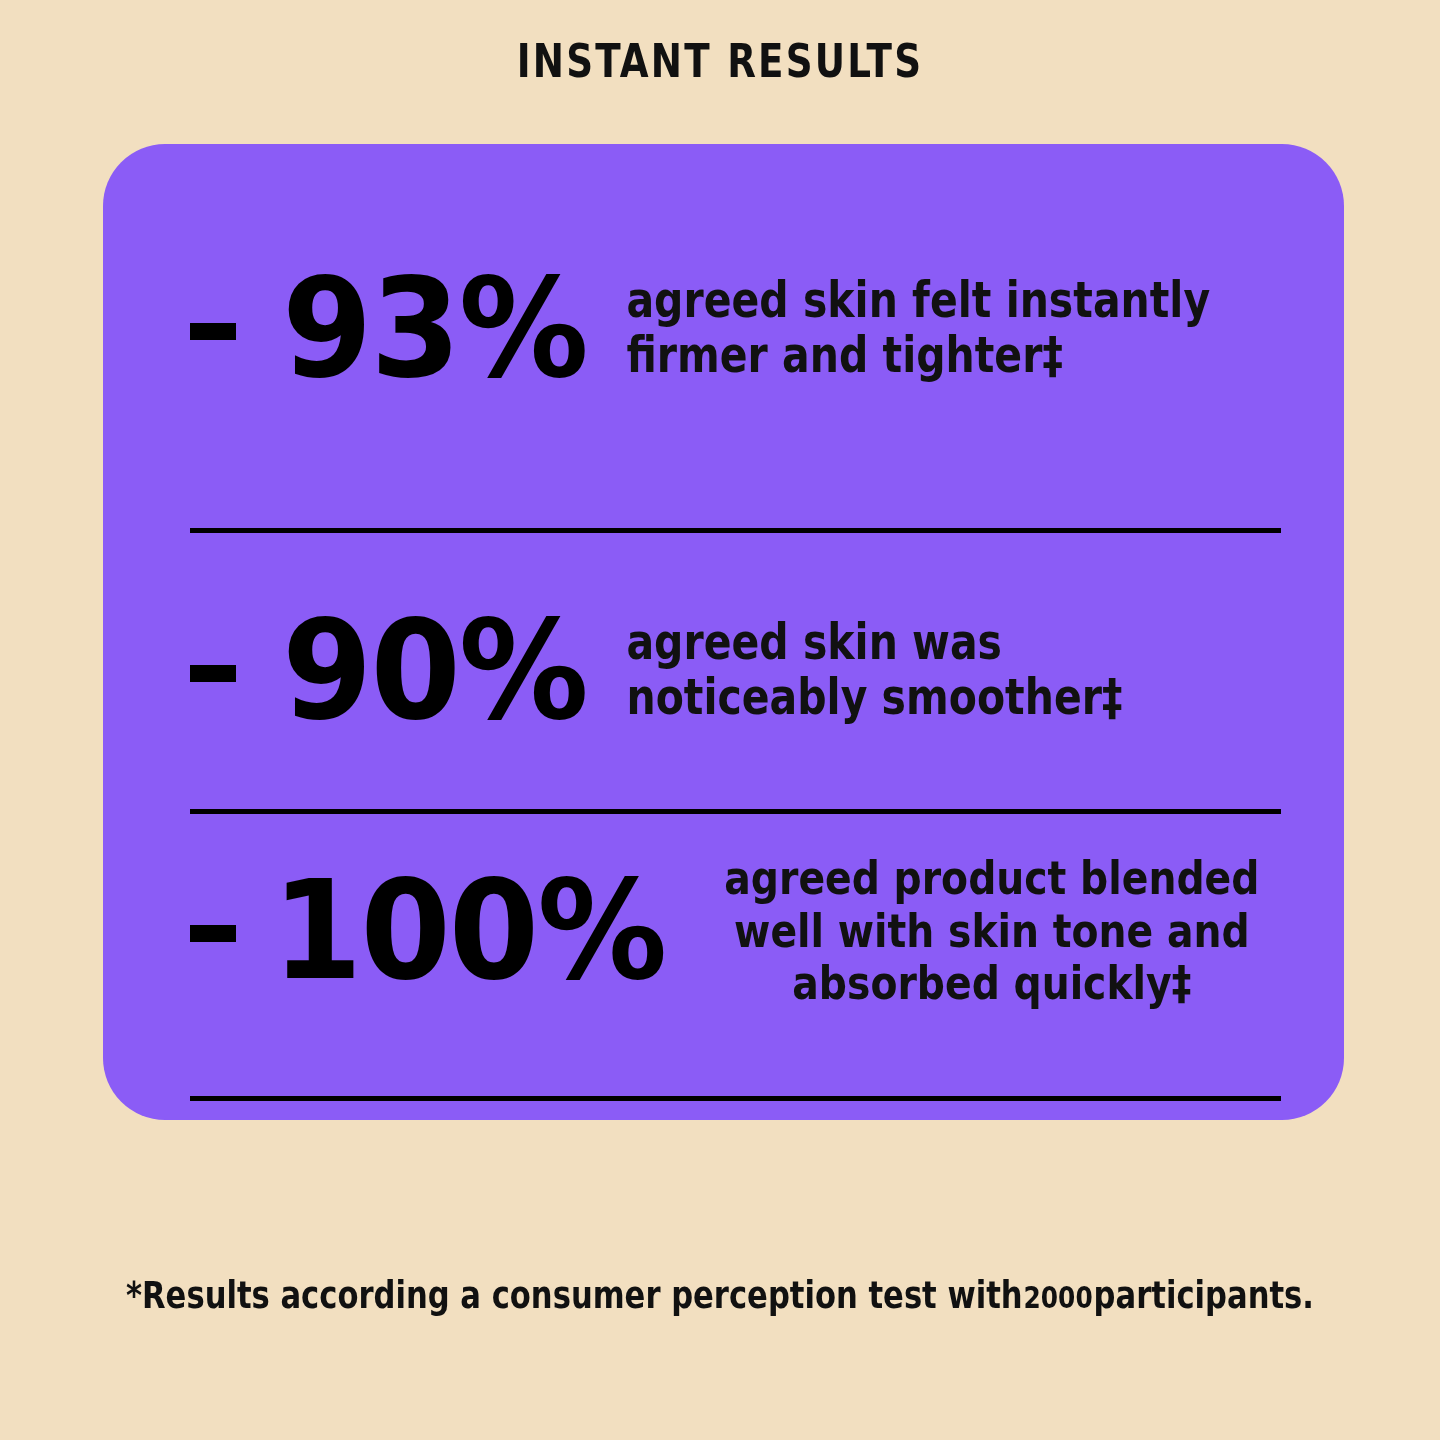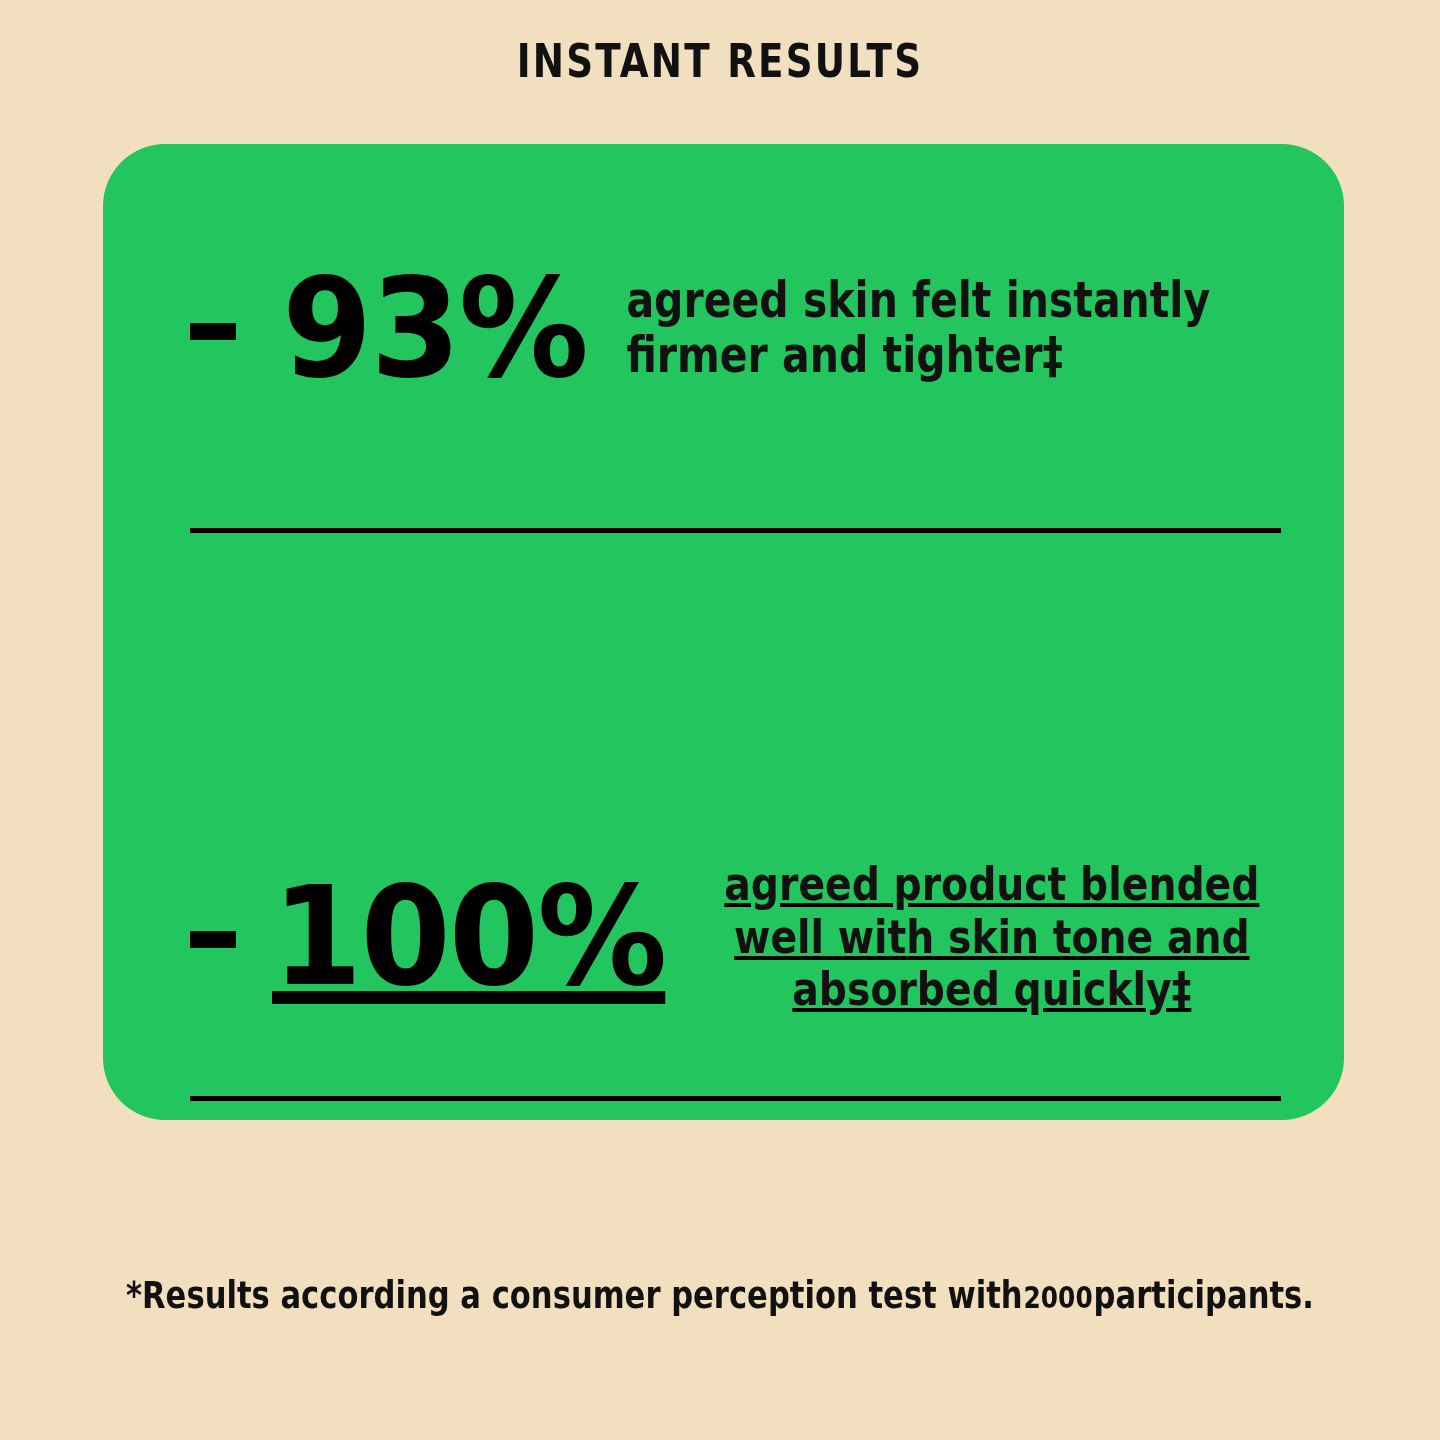--- a/index.html
+++ b/index.html
@@ -38,21 +38,21 @@
     transform-origin: center top;
   }
 
   
   .results-card {
     position: absolute;
     left: 103px;
     top: 144px;
     width: 1241px;
     height: 976px;
-    background: #22c55e;
+    background: #8b5cf6;
     border-radius: 62px;
     box-sizing: border-box;
   }
 
   
   .stat-row {
     position: absolute;
     left: 0;
     width: 1241px;
     box-sizing: border-box;
@@ -116,21 +116,21 @@
     background: #000000;
   }
 
   
   #row-1 .stat-row-inner { top: 0px; }
   #row-1 .stat-divider   { top: 264px; }
 
   #row-2 .stat-row-inner { top: 0px; }
   #row-2 .stat-divider   { top: 203px; }
 
-  #row-3 .stat-row-inner { top: 14px; text-decoration: underline; }
+  #row-3 .stat-row-inner { top: 8px; }
   #row-3 .stat-divider   { top: 252px; }
 
   #row-1 { top: 120px; height: 290px; }
   #row-2 { top: 462px; height: 230px; }
   #row-3 { top: 700px; height: 275px; }
 
   #row-3 .stat-number { font-size: 138px; }
   #row-3 .stat-dash { margin-right: 36px; }
   #row-3 .stat-text { font-size: 47px; padding-left: 14px; }
 
@@ -172,20 +172,28 @@
 
     <div class="stat-row" id="row-1">
       <div class="stat-row-inner">
         <span class="stat-dash"></span>
         <span class="stat-number">93%</span>
         <span class="stat-text">agreed skin felt instantly firmer and tighter‡</span>
       </div>
       <div class="stat-divider"></div>
     </div>
 
+    <div class="stat-row" id="row-2">
+      <div class="stat-row-inner">
+        <span class="stat-dash"></span>
+        <span class="stat-number">90%</span>
+        <span class="stat-text">agreed skin was noticeably smoother‡</span>
+      </div>
+      <div class="stat-divider"></div>
+    </div>
 
     <div class="stat-row" id="row-3">
       <div class="stat-row-inner">
         <span class="stat-dash"></span>
         <span class="stat-number">100%</span>
         <span class="stat-text centered">agreed product blended well with skin tone and absorbed quickly‡</span>
       </div>
       <div class="stat-divider"></div>
     </div>
 

